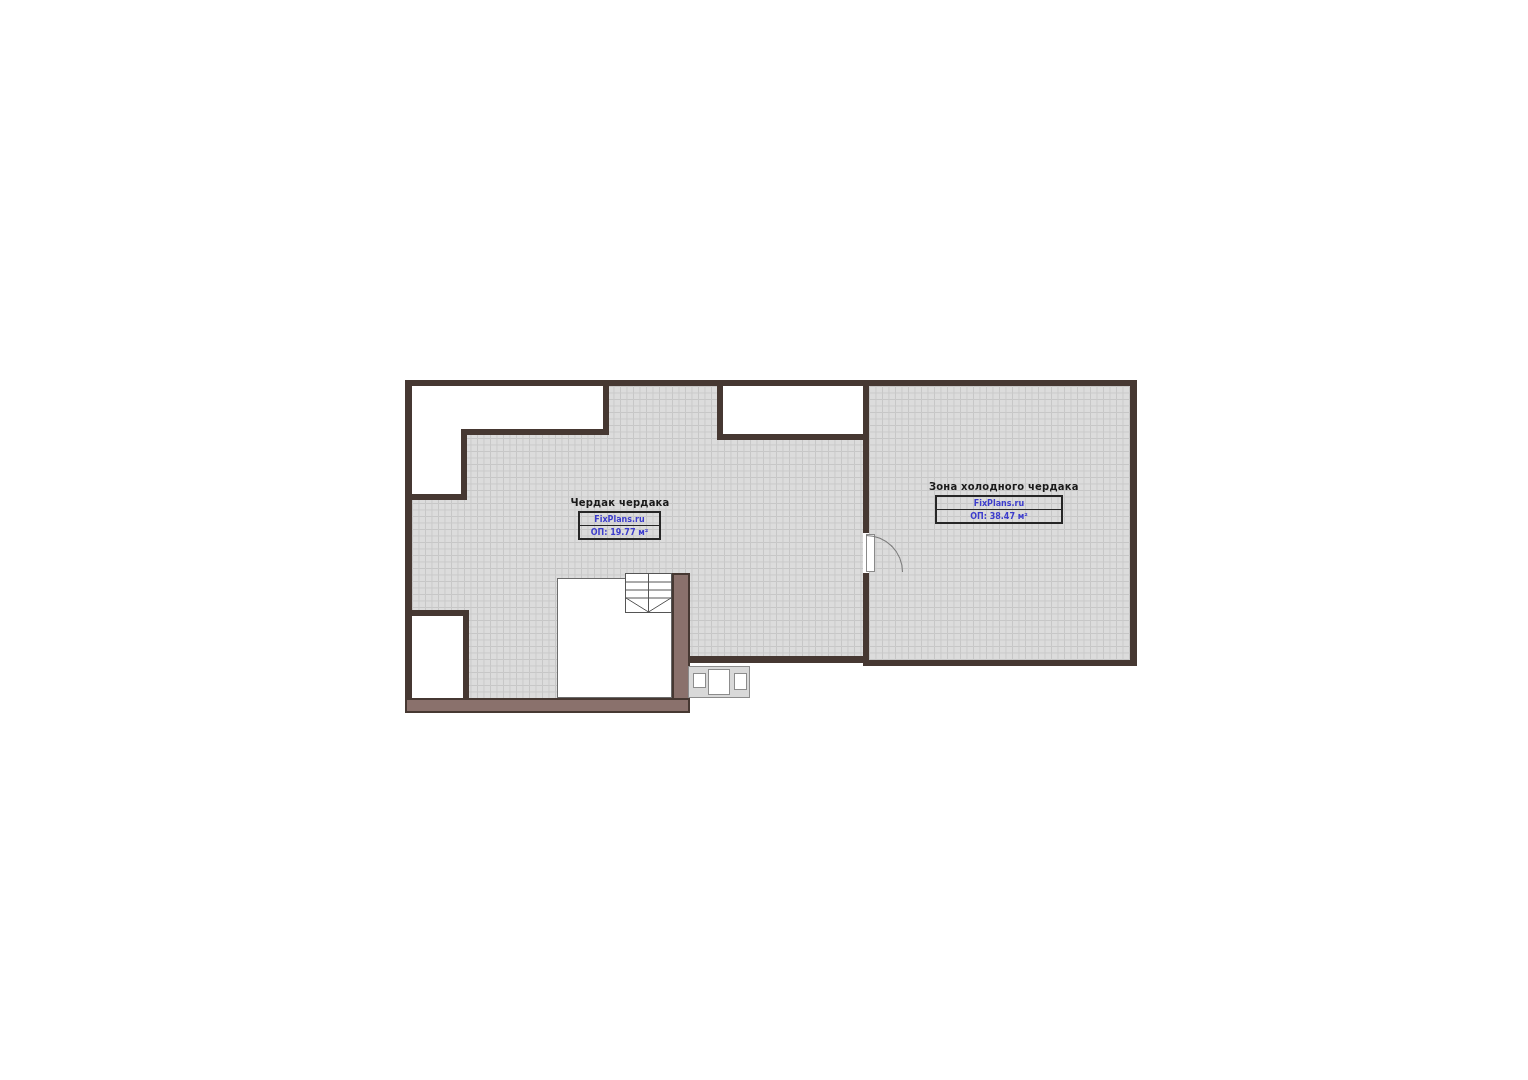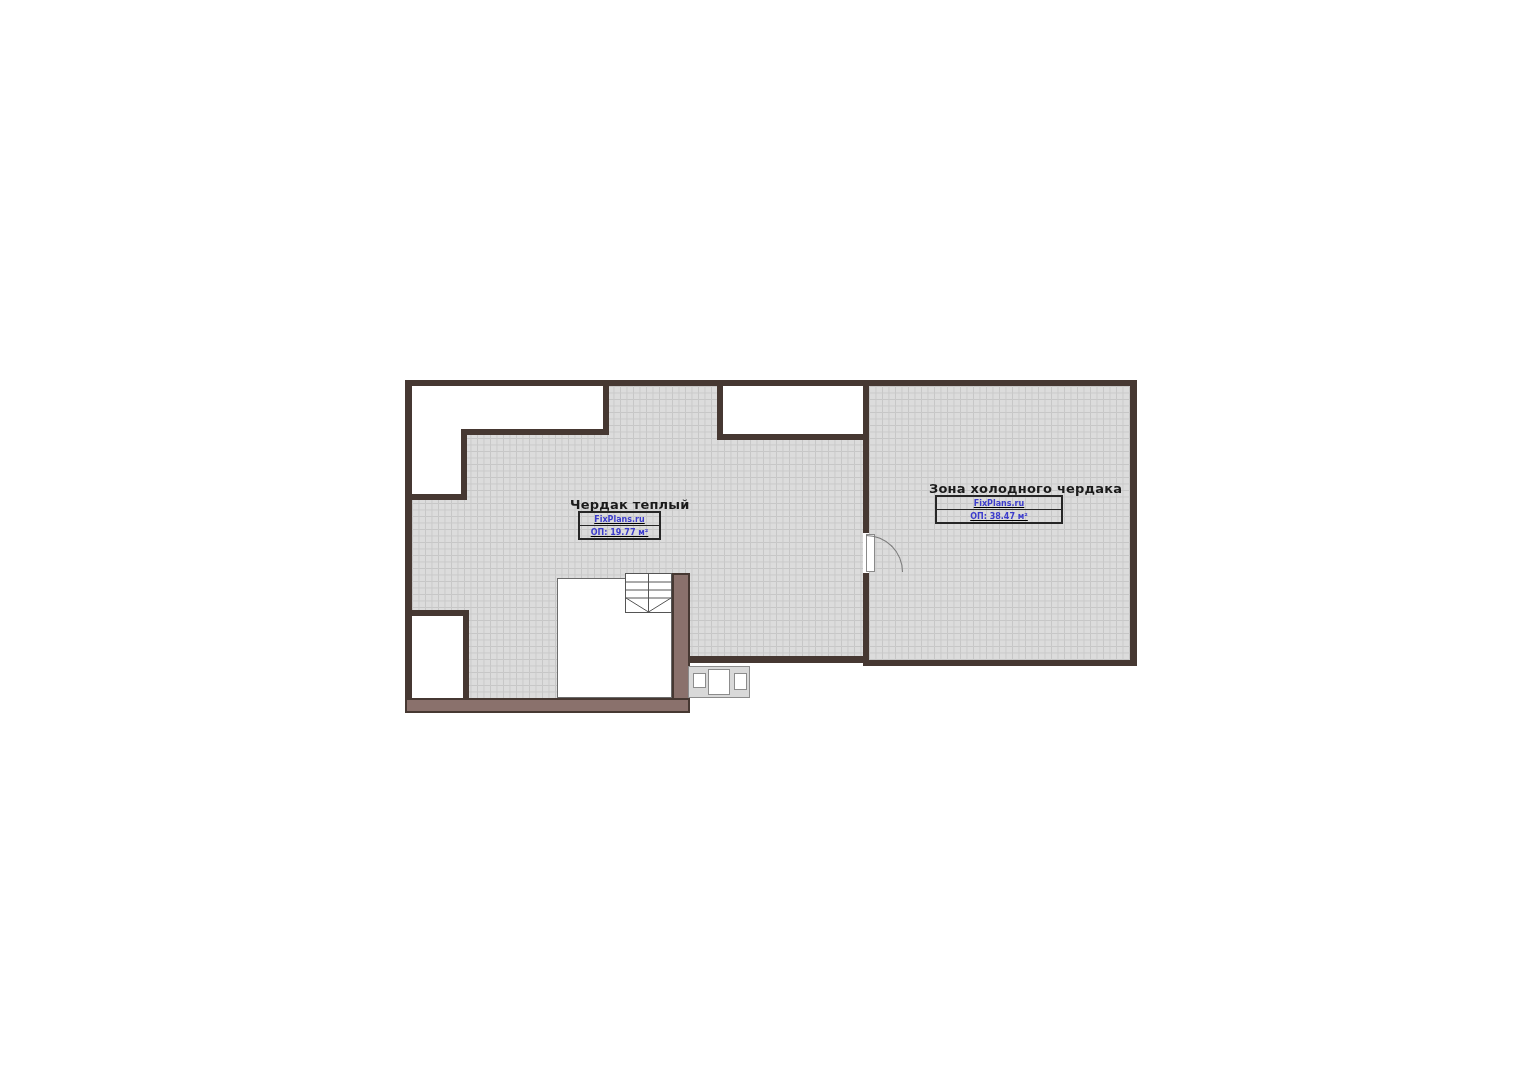--- a/index.html
+++ b/index.html
@@ -15,26 +15,26 @@
       linear-gradient(#c9c9c9 1px, transparent 1px),
       linear-gradient(90deg,#c9c9c9 1px, transparent 1px),
       linear-gradient(#8f8f8f 1px, transparent 1px),
       linear-gradient(90deg,#8f8f8f 1px, transparent 1px);
     background-size:6.5px 6.5px,6.5px 6.5px,13px 13px,13px 13px;
   }
   .wall{background:#463832;}
   .thickwall{background:#8a716c;border:2px solid #463832;box-sizing:border-box;}
   .white{background:#ffffff;}
   .room-title{
-    font-size:13px;font-weight:bold;color:#1a1a1a;text-align:center;
+    font-size:10px;font-weight:bold;color:#1a1a1a;text-align:center;
     letter-spacing:0.2px;white-space:nowrap;
   }
   .info-box{
     border:2px solid #262626;box-sizing:border-box;background:transparent;
-    display:flex;flex-direction:column;text-decoration:underline;
+    display:flex;flex-direction:column;
   }
   .info-row{
     flex:1;display:flex;align-items:center;justify-content:center;
     font-size:8px;font-weight:bold;color:#3c3ccc;white-space:nowrap;
   }
   .info-row + .info-row{border-top:1.5px solid #262626;text-align:center;}
   .stairwell-border{border:1.5px solid #6b6b6b;box-sizing:border-box;}
   .door-leaf{background:#fff;border:1px solid #8a8a8a;box-sizing:border-box;}
   .door-arc{
     border-top:1.5px solid #7a7a7a;border-right:1.5px solid #7a7a7a;
@@ -96,21 +96,21 @@
 
   <div class="abs door-leaf" style="left:866px;top:534px;width:9px;height:38px;"></div>
   <div class="abs door-arc" style="left:866px;top:535px;width:37px;height:37px;"></div>
 
   <div class="abs chimney" style="left:688px;top:666px;width:62px;height:32px;">
     <div class="flue" style="left:4px;top:6px;width:13px;height:15px;"></div>
     <div class="flue" style="left:19px;top:2px;width:22px;height:26px;"></div>
     <div class="flue" style="left:45px;top:6px;width:13px;height:17px;"></div>
   </div>
 
-  <div class="abs room-title" style="left:570px;top:497px;width:100px;">Чердак теплый</div>
+  <div class="abs room-title" style="left:570px;top:497px;width:100px;">Чердак чердака</div>
   <div class="abs info-box" style="left:578px;top:511px;width:83px;height:29px;">
     <div class="info-row">FixPlans.ru</div>
     <div class="info-row">ОП: 19.77 м²</div>
   </div>
 
   <div class="abs room-title" style="left:929px;top:481px;width:140px;">Зона холодного чердака</div>
   <div class="abs info-box" style="left:935px;top:495px;width:128px;height:29px;">
     <div class="info-row">FixPlans.ru</div>
     <div class="info-row">ОП: 38.47 м²</div>
   </div>

